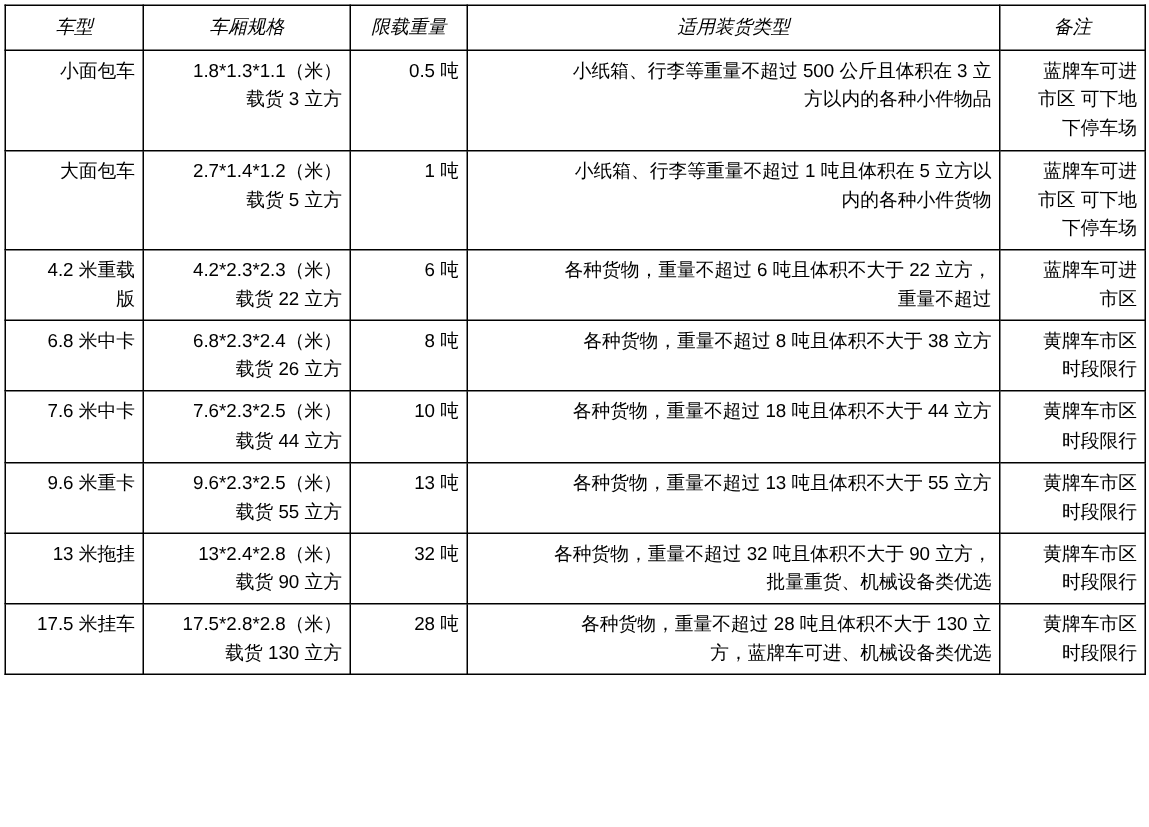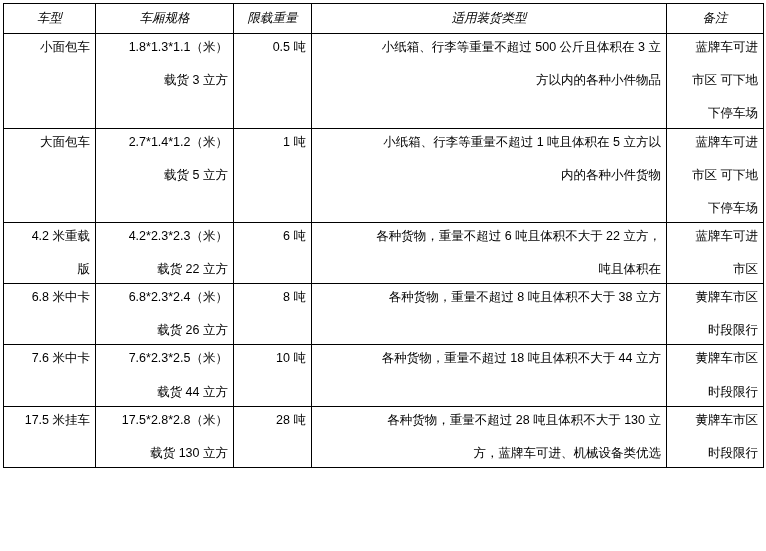--- a/index.html
+++ b/index.html
@@ -49,21 +49,21 @@
 
   td.model, td.spec, td.load, td.cargo, td.remark {
     text-align: right;
   }
   .cell-line {
     display: block;
     white-space: normal;
     word-break: break-all;
   }
   .cell-line + .cell-line {
-    margin-top: 15px;
+    margin-top: 1px;
   }
 </style>
 </head>
 <body>
 
 <div class="sheet">
   <table class="vehicle-table">
     <colgroup>
       <col class="c-model">
       <col class="c-spec">
@@ -130,21 +130,21 @@
           </td>
           <td class="spec">
             <span class="cell-line">4.2*2.3*2.3（米）</span>
             <span class="cell-line">载货 22 立方</span>
           </td>
           <td class="load">
             <span class="cell-line">6 吨</span>
           </td>
           <td class="cargo">
             <span class="cell-line">各种货物，重量不超过 6 吨且体积不大于 22 立方，</span>
-            <span class="cell-line">吨且体积在</span>
+            <span class="cell-line">重量不超过</span>
           </td>
           <td class="remark">
             <span class="cell-line">蓝牌车可进</span>
             <span class="cell-line">市区</span>
           </td>
         </tr>
         <tr>
           <td class="model">
             <span class="cell-line">6.8 米中卡</span>
           </td>
@@ -169,20 +169,59 @@
           </td>
           <td class="spec">
             <span class="cell-line">7.6*2.3*2.5（米）</span>
             <span class="cell-line">载货 44 立方</span>
           </td>
           <td class="load">
             <span class="cell-line">10 吨</span>
           </td>
           <td class="cargo">
             <span class="cell-line">各种货物，重量不超过 18 吨且体积不大于 44 立方</span>
+          </td>
+          <td class="remark">
+            <span class="cell-line">黄牌车市区</span>
+            <span class="cell-line">时段限行</span>
+          </td>
+        </tr>
+        <tr>
+          <td class="model">
+            <span class="cell-line">9.6 米重卡</span>
+          </td>
+          <td class="spec">
+            <span class="cell-line">9.6*2.3*2.5（米）</span>
+            <span class="cell-line">载货 55 立方</span>
+          </td>
+          <td class="load">
+            <span class="cell-line">13 吨</span>
+          </td>
+          <td class="cargo">
+            <span class="cell-line">各种货物，重量不超过 13 吨且体积不大于 55 立方</span>
+          </td>
+          <td class="remark">
+            <span class="cell-line">黄牌车市区</span>
+            <span class="cell-line">时段限行</span>
+          </td>
+        </tr>
+        <tr>
+          <td class="model">
+            <span class="cell-line">13 米拖挂</span>
+          </td>
+          <td class="spec">
+            <span class="cell-line">13*2.4*2.8（米）</span>
+            <span class="cell-line">载货 90 立方</span>
+          </td>
+          <td class="load">
+            <span class="cell-line">32 吨</span>
+          </td>
+          <td class="cargo">
+            <span class="cell-line">各种货物，重量不超过 32 吨且体积不大于 90 立方，</span>
+            <span class="cell-line">批量重货、机械设备类优选</span>
           </td>
           <td class="remark">
             <span class="cell-line">黄牌车市区</span>
             <span class="cell-line">时段限行</span>
           </td>
         </tr>
         <tr>
           <td class="model">
             <span class="cell-line">17.5 米挂车</span>
           </td>

